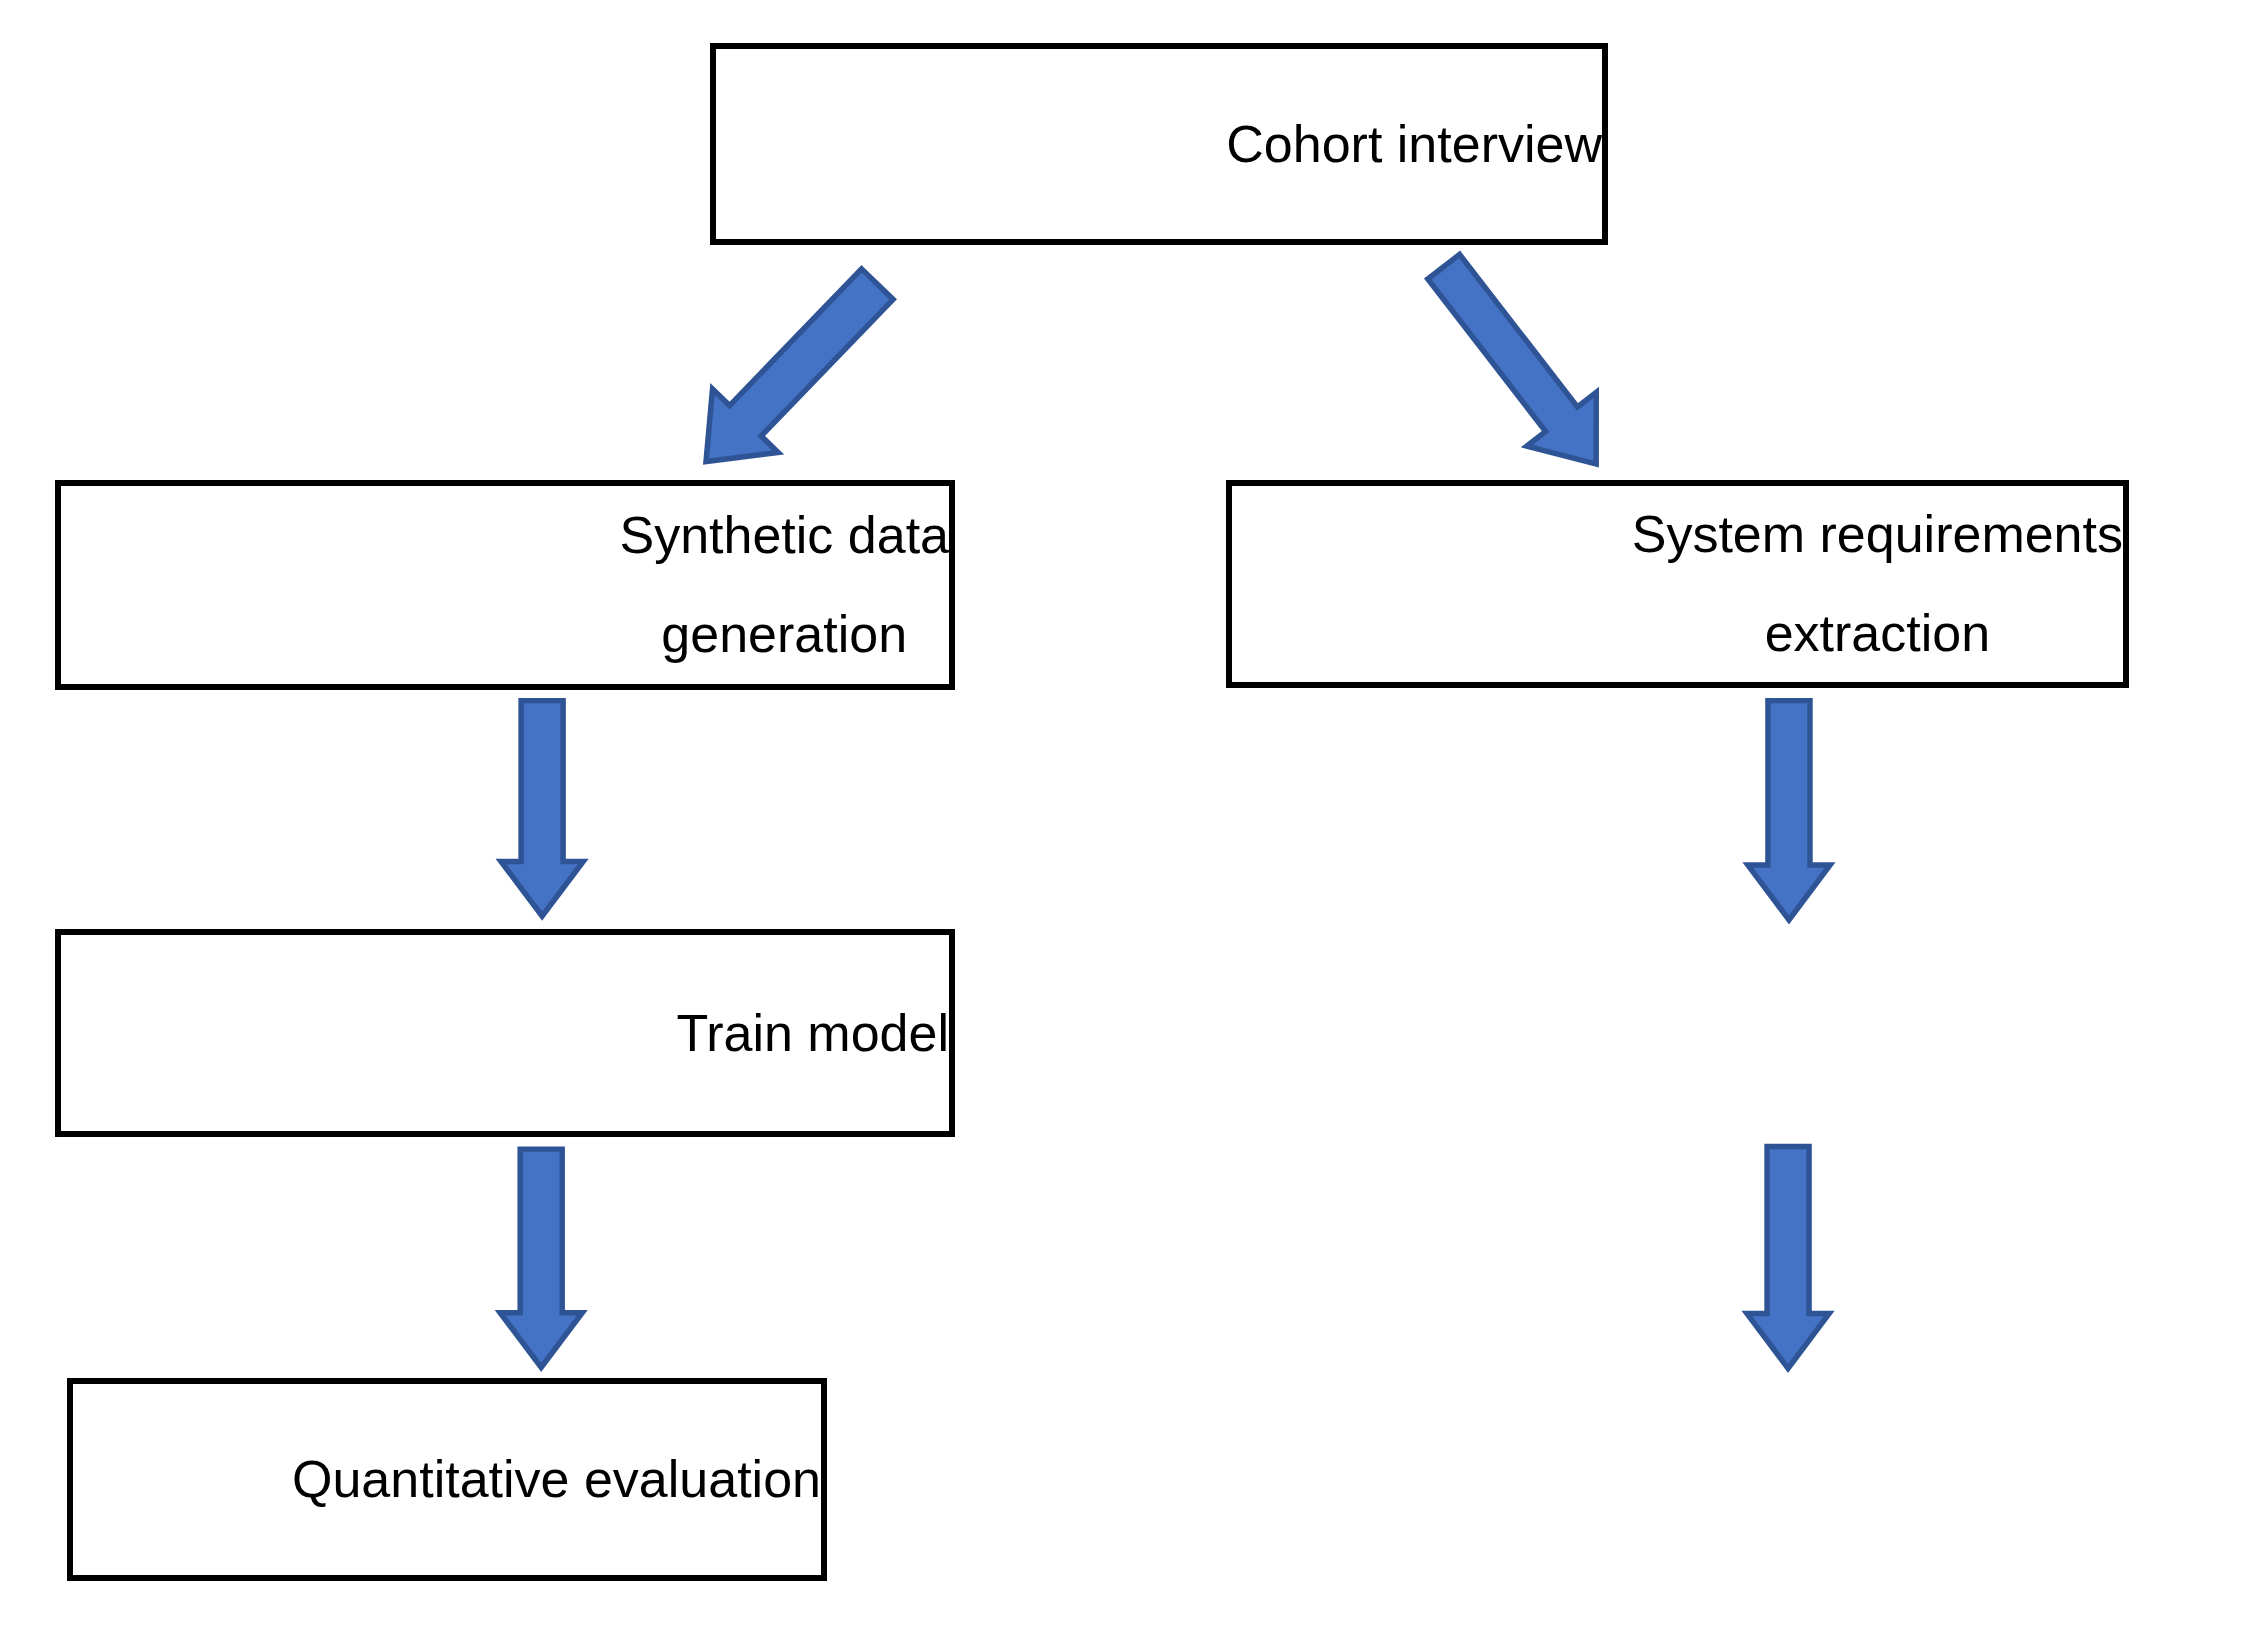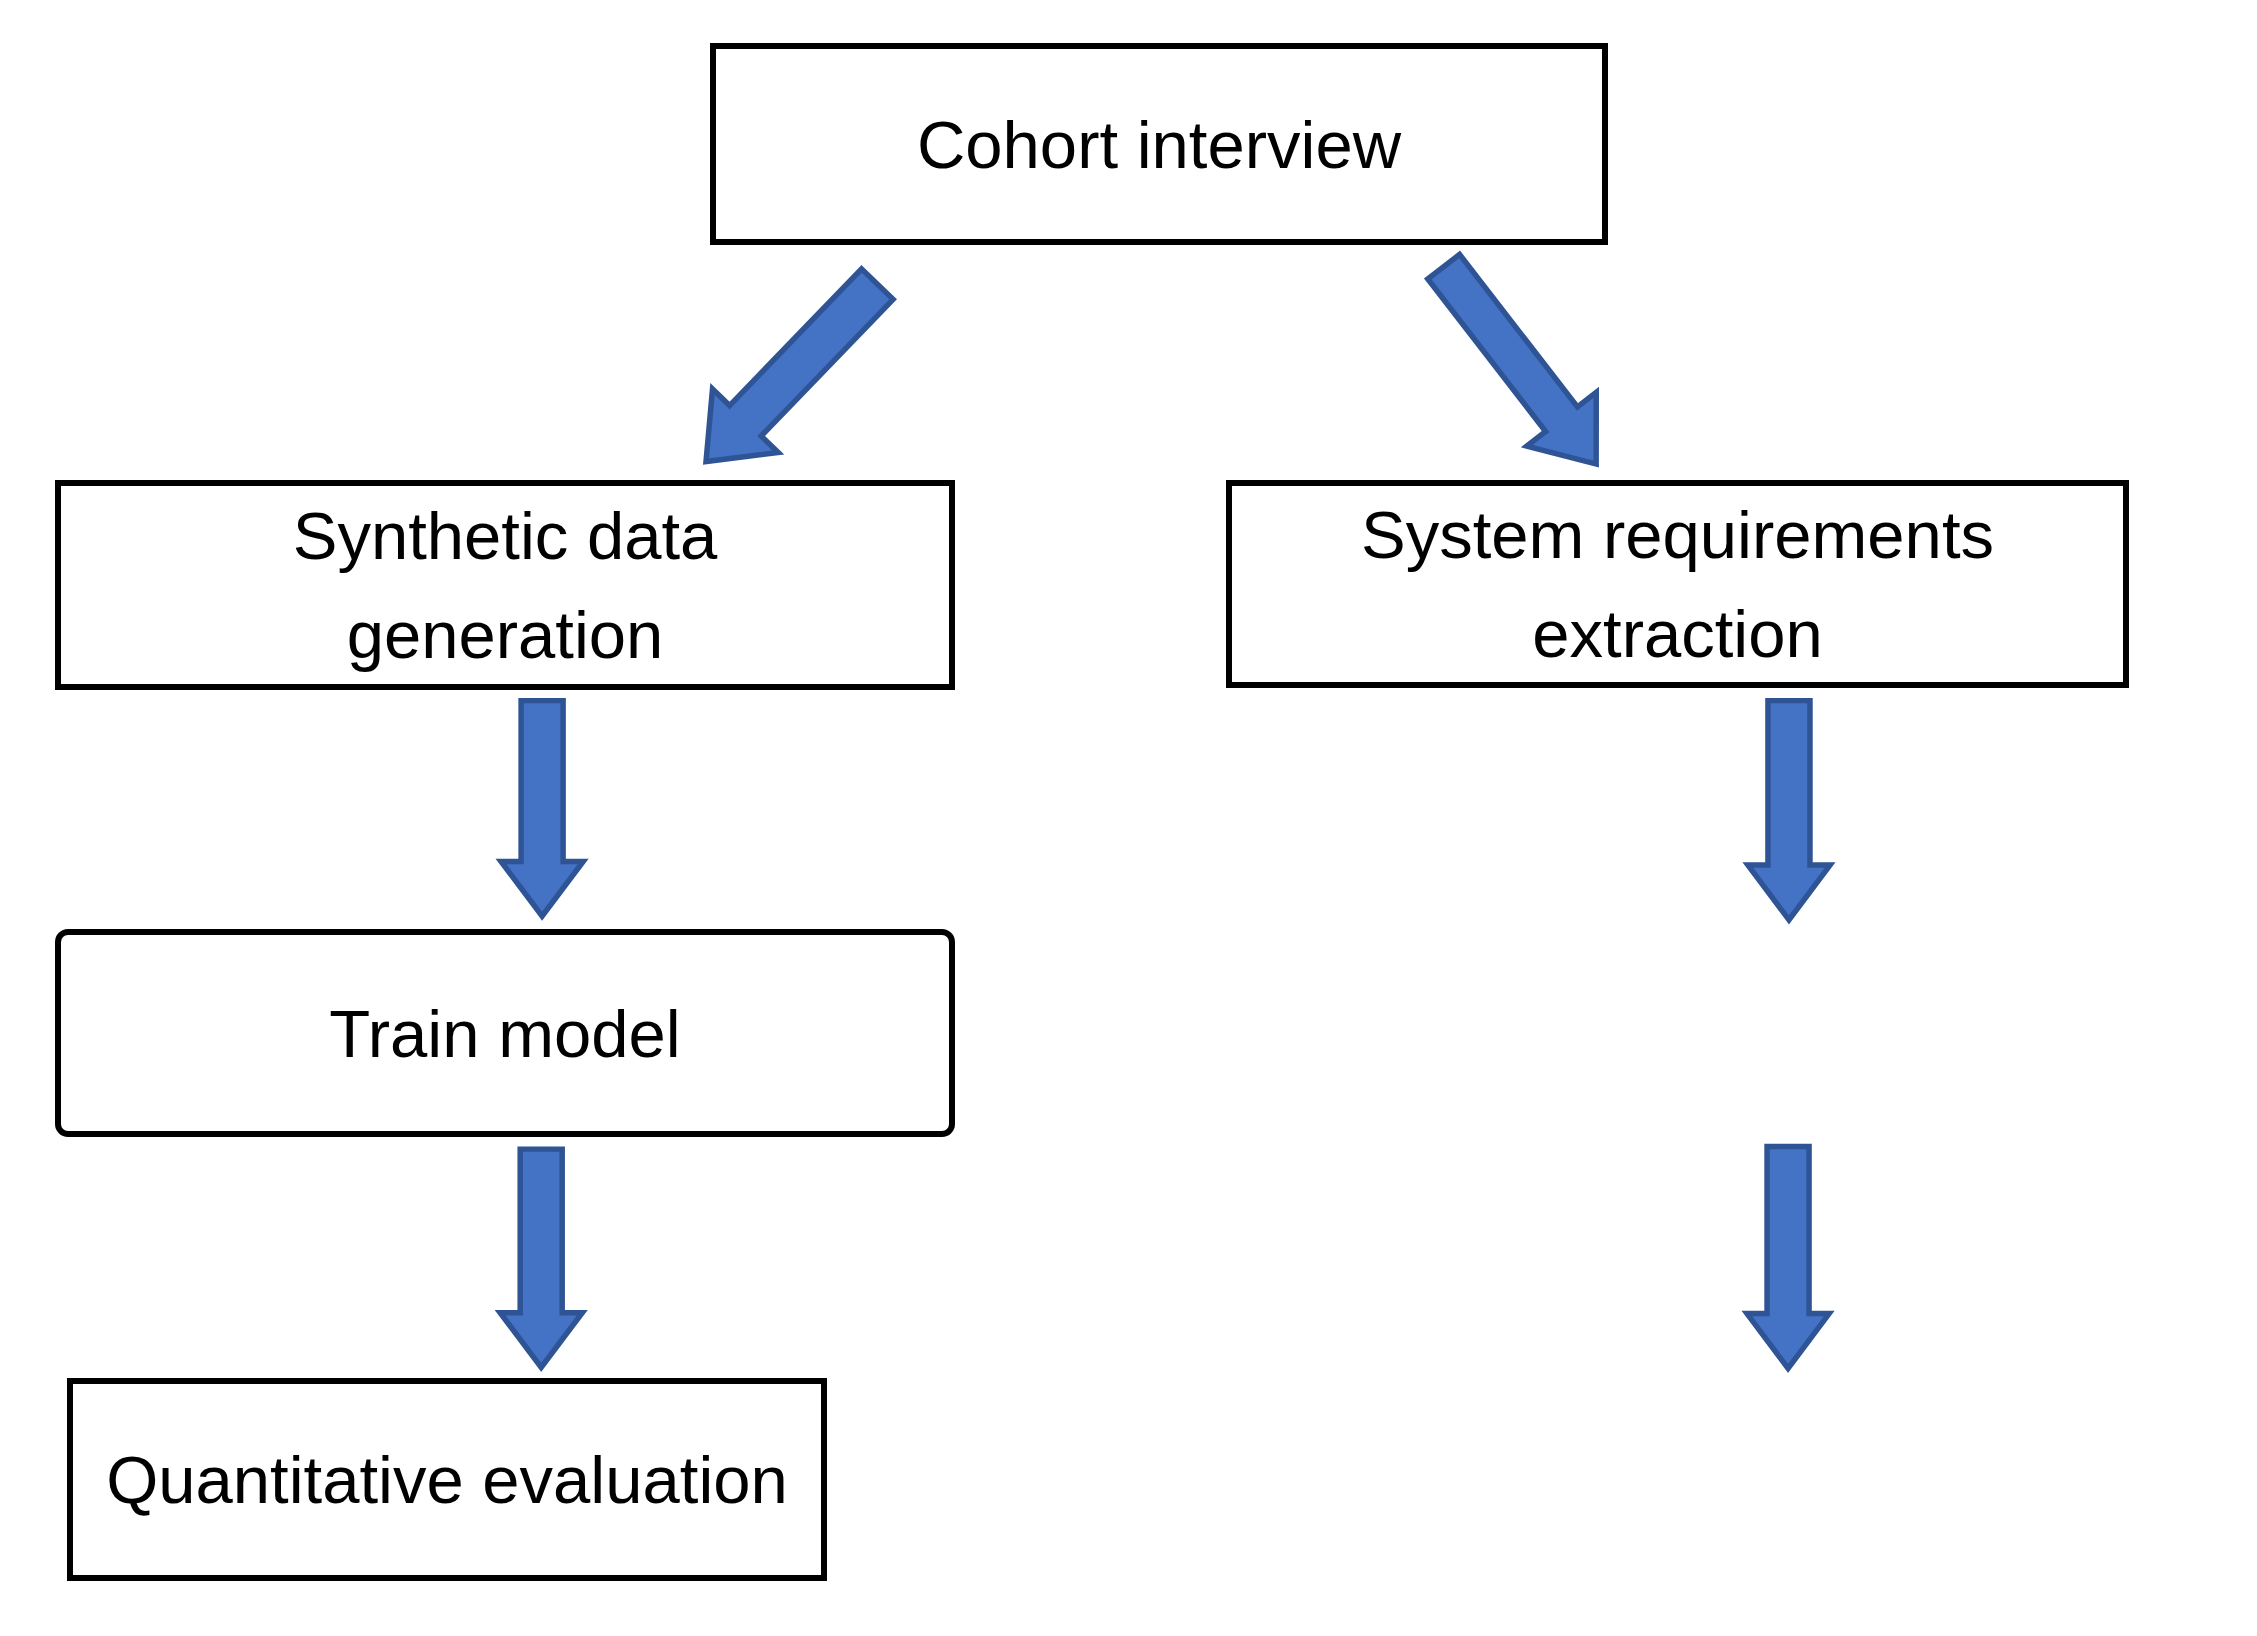--- a/index.html
+++ b/index.html
@@ -33,31 +33,31 @@
     stroke: var(--arrow-stroke);
     stroke-width: 6;
     stroke-linejoin: miter;
   }
   .node {
     position: absolute;
     background: var(--box-fill);
     border: 6.4px solid var(--box-border);
     display: flex;
     align-items: center;
-    justify-content: center;
+    justify-content: flex-end;
     text-align: center;
     color: var(--text-color);
-    font-size: 67px;
+    font-size: 52px;
     line-height: 99px;
     white-space: pre-line;
   }
   #node-cohort       { left: 710px;  top: 43px;   width: 898px; height: 202px; }
   #node-synthetic    { left: 55px;   top: 480px;  width: 900px; height: 210px; }
   #node-system       { left: 1226px; top: 480px;  width: 903px; height: 208px; }
-  #node-train        { left: 55px;   top: 929px; width: 900px; height: 208px; border-radius: 13px; }
+  #node-train        { left: 55px;   top: 929px; width: 900px; height: 208px; }
   #node-qualitative  { left: 1299px; top: 929px; width: 903px; height: 208px; }
   #node-quantitative { left: 67px;   top: 1378px; width: 760px; height: 203px; }
   #node-state        { left: 1299px; top: 1372px; width: 903px; height: 210px; }
 </style>
 </head>
 <body>
 
 <div id="canvas">
 
   <svg id="arrows-layer" viewBox="0 0 2471 1791" xmlns="http://www.w3.org/2000/svg">

